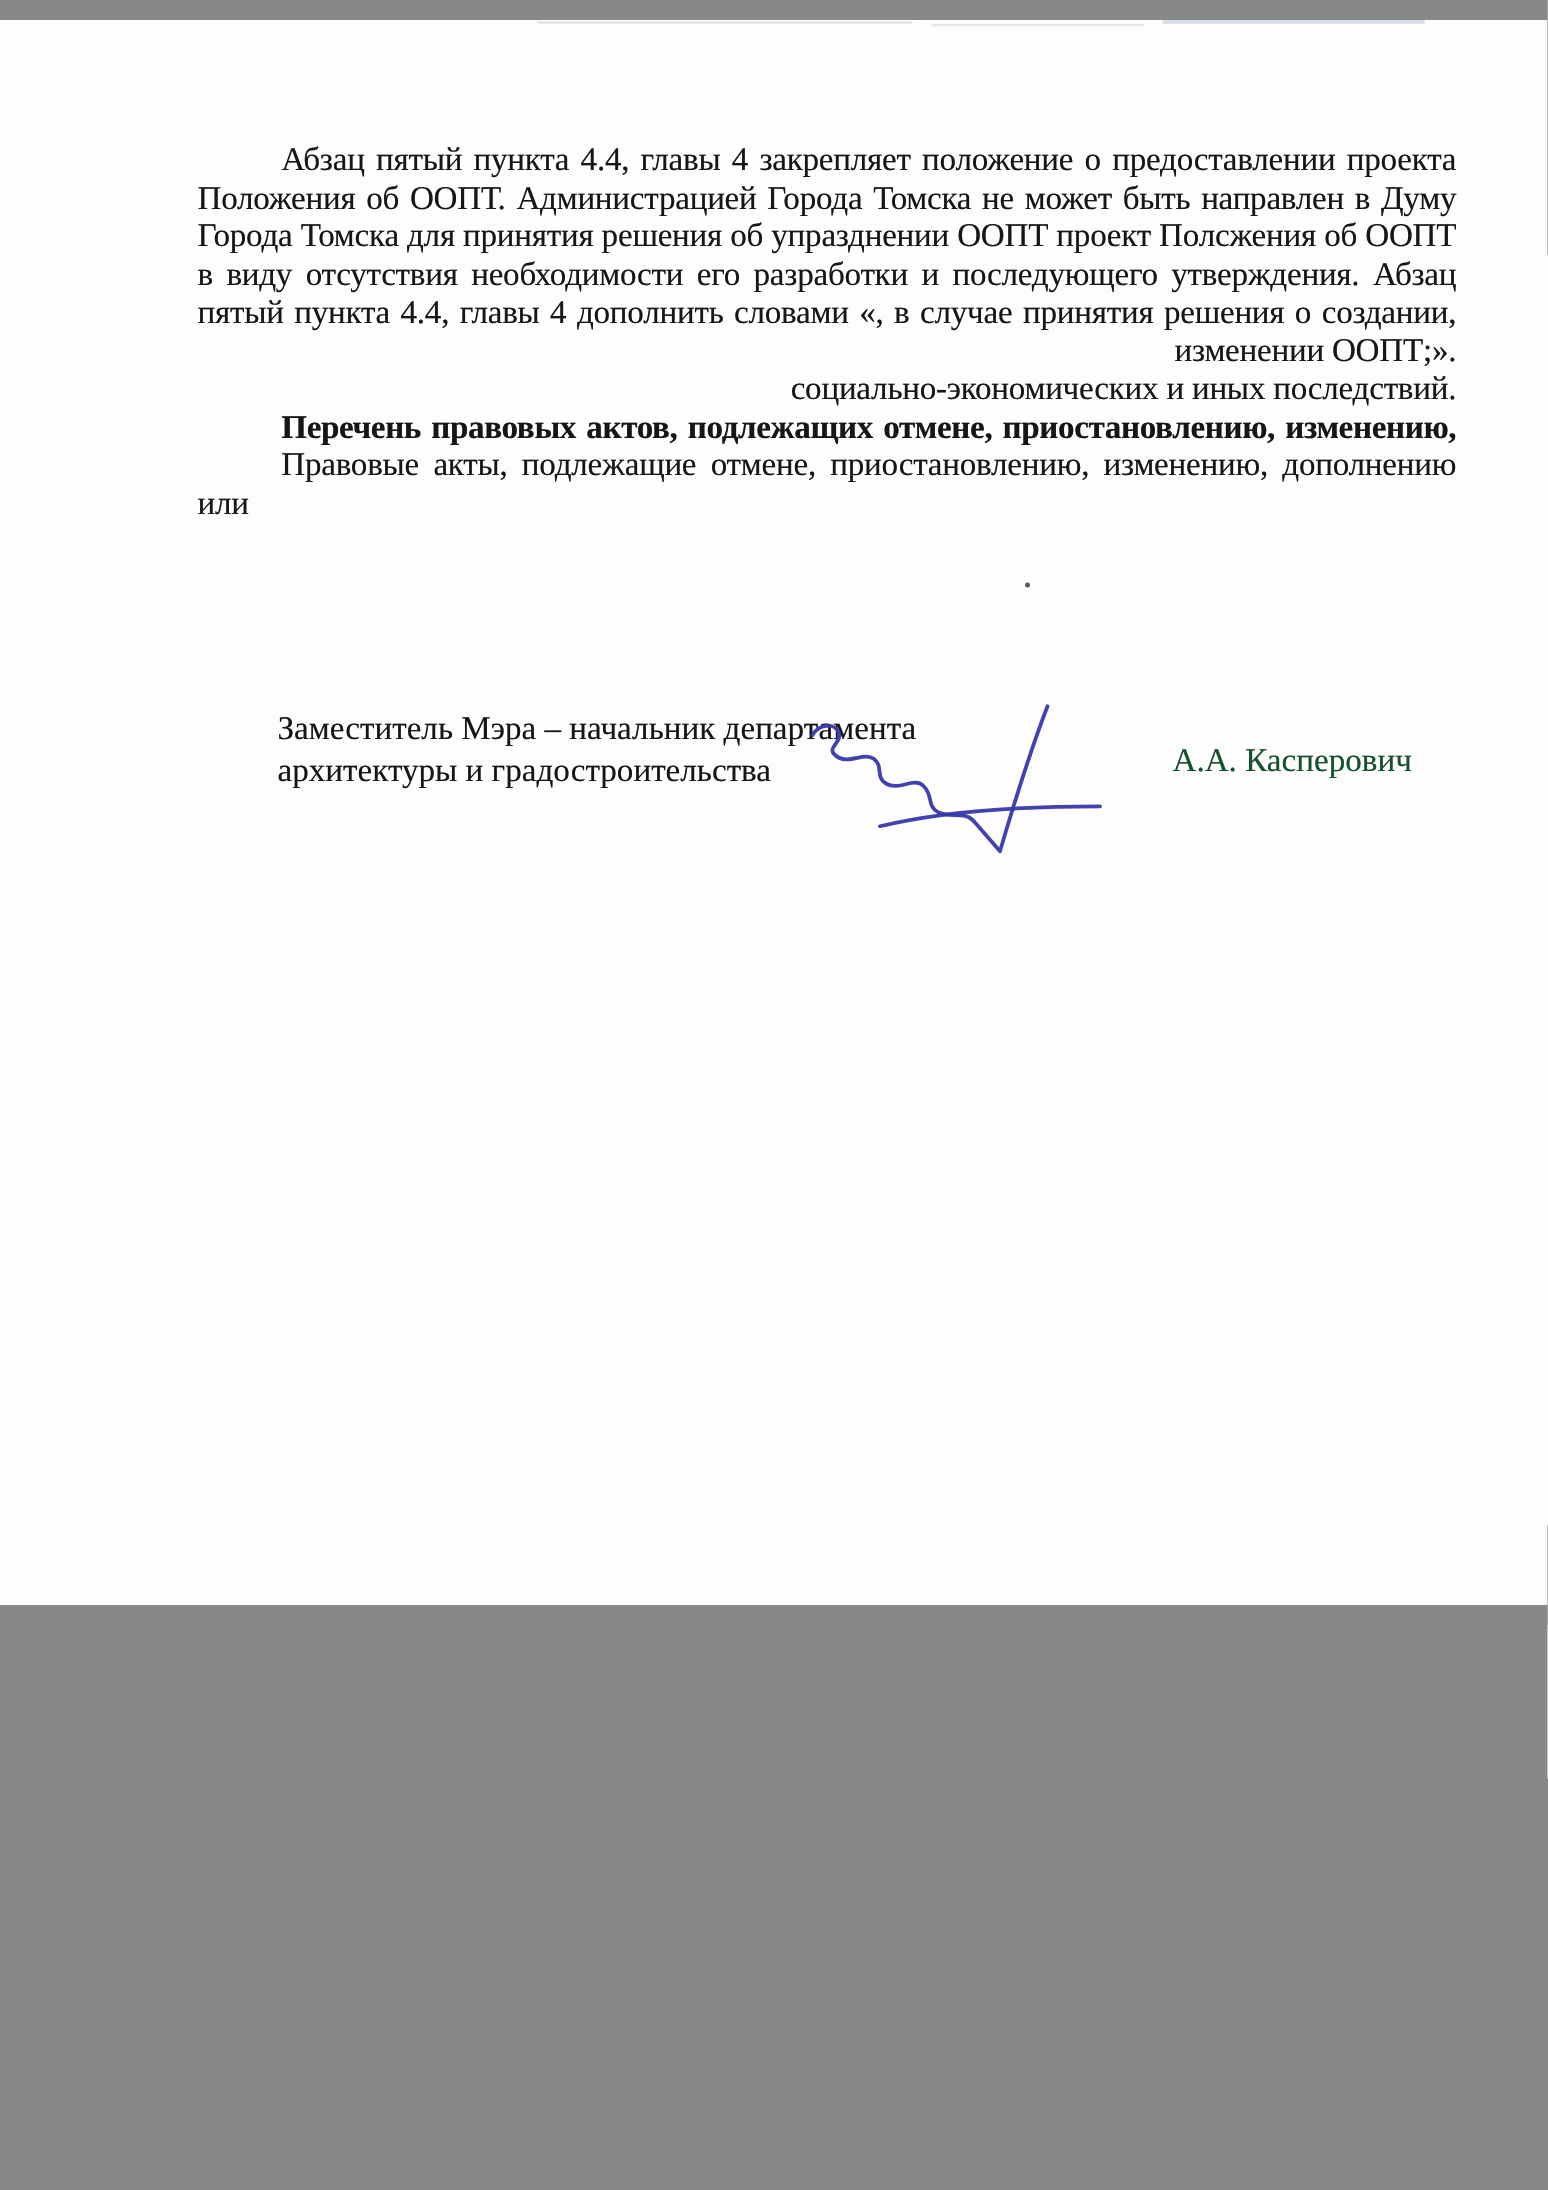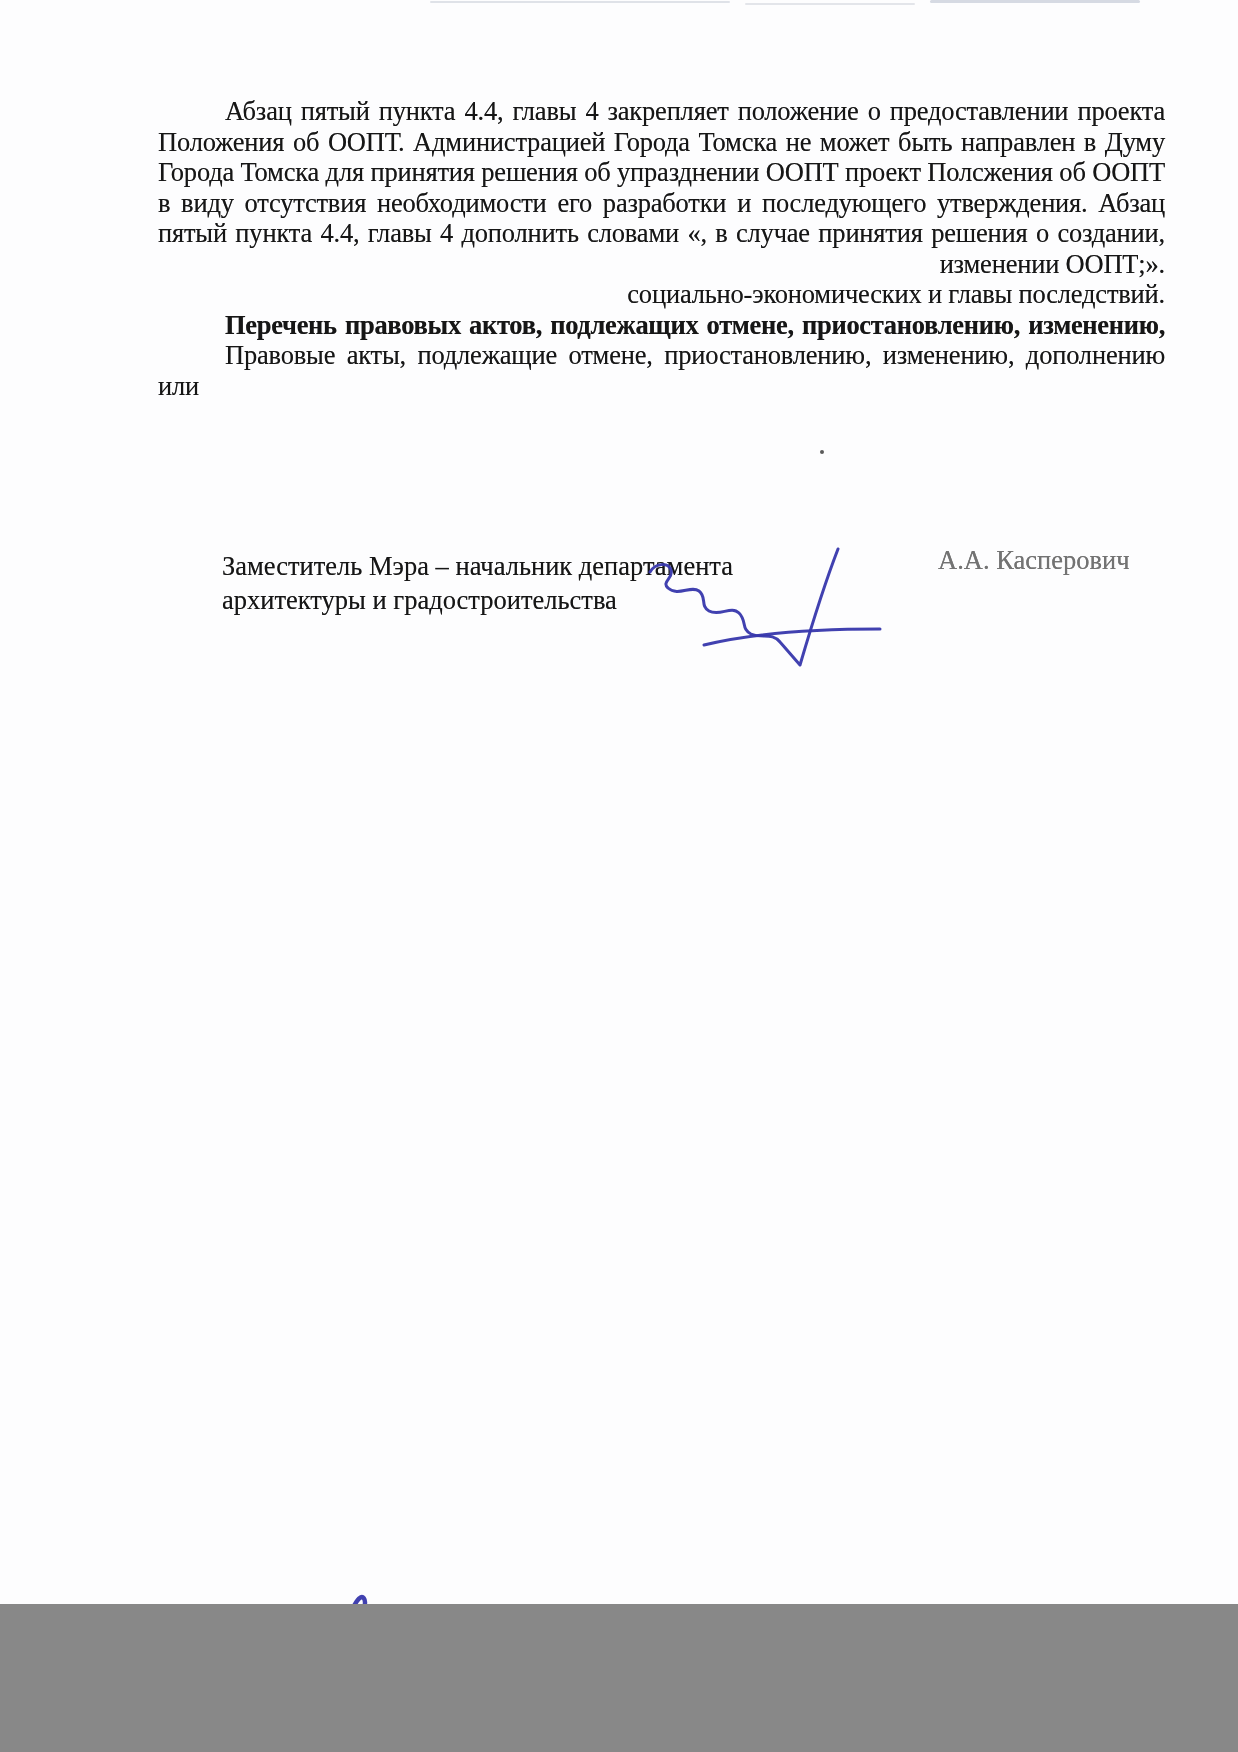--- a/index.html
+++ b/index.html
@@ -1,20 +1,20 @@
 <!DOCTYPE html>
 <html><head>
 <meta charset="utf-8">
 <style>
   html, body { margin: 0; padding: 0; background: #888; }
   .page {
     position: relative;
     width: 1238px;
-    height: 1604px;
-    margin: 0 auto;
+    height: 1268px;
+    margin: 16px auto;
     background: #fdfdfe;
     overflow: hidden;
     font-family: "Liberation Serif", "DejaVu Serif", serif;
   }
   .body-text {
     position: absolute;
     left: 158px;
     top: 96px;
     width: 1007px;
     font-size: 26.5px;
@@ -33,23 +33,23 @@
     left: 222px;
     top: 549px;
     font-size: 26.5px;
     line-height: 34px;
     color: #161616;
     text-shadow: 0 0 0.5px rgba(25,25,25,0.55);
   }
   .sig-name {
     position: absolute;
     left: 938px;
-    top: 545px;
+    top: 577px;
     font-size: 26.5px;
-    color: #737373;
+    color: #14532d;
     text-shadow: 0 0 0.5px rgba(25,25,25,0.55);
   }
   .ink-overlay {
     position: absolute;
     left: 0; top: 0;
     width: 1238px; height: 1752px;
     pointer-events: none;
   }
   .ink-overlay path {
     fill: none;
@@ -72,21 +72,21 @@
 <div class="page">
 
   <div class="body-text">
     <div class="line justify indent">Абзац пятый пункта 4.4, главы 4 закрепляет положение о предоставлении проекта</div>
     <div class="line justify">Положения об ООПТ. Администрацией Города Томска не может быть направлен в Думу</div>
     <div class="line justify">Города Томска для принятия решения об упразднении ООПТ проект Полсжения об ООПТ</div>
     <div class="line justify">в виду отсутствия необходимости его разработки и последующего утверждения.  Абзац</div>
     <div class="line justify">пятый пункта 4.4, главы 4 дополнить словами «, в случае принятия решения о создании,</div>
     <div class="line last">изменении ООПТ;».</div>
 
-    <div class="line last">социально-экономических и главы последствий.</div>
+    <div class="line last">социально-экономических и иных последствий.</div>
 
     <div class="line justify indent bold">Перечень правовых актов, подлежащих отмене, приостановлению, изменению,</div>
 
     <div class="line justify indent">Правовые акты, подлежащие отмене, приостановлению, изменению, дополнению или</div>
   </div>
 
   <div class="sig-title">
     <div>Заместитель Мэра – начальник департамента</div>
     <div>архитектуры и градостроительства</div>
   </div>

